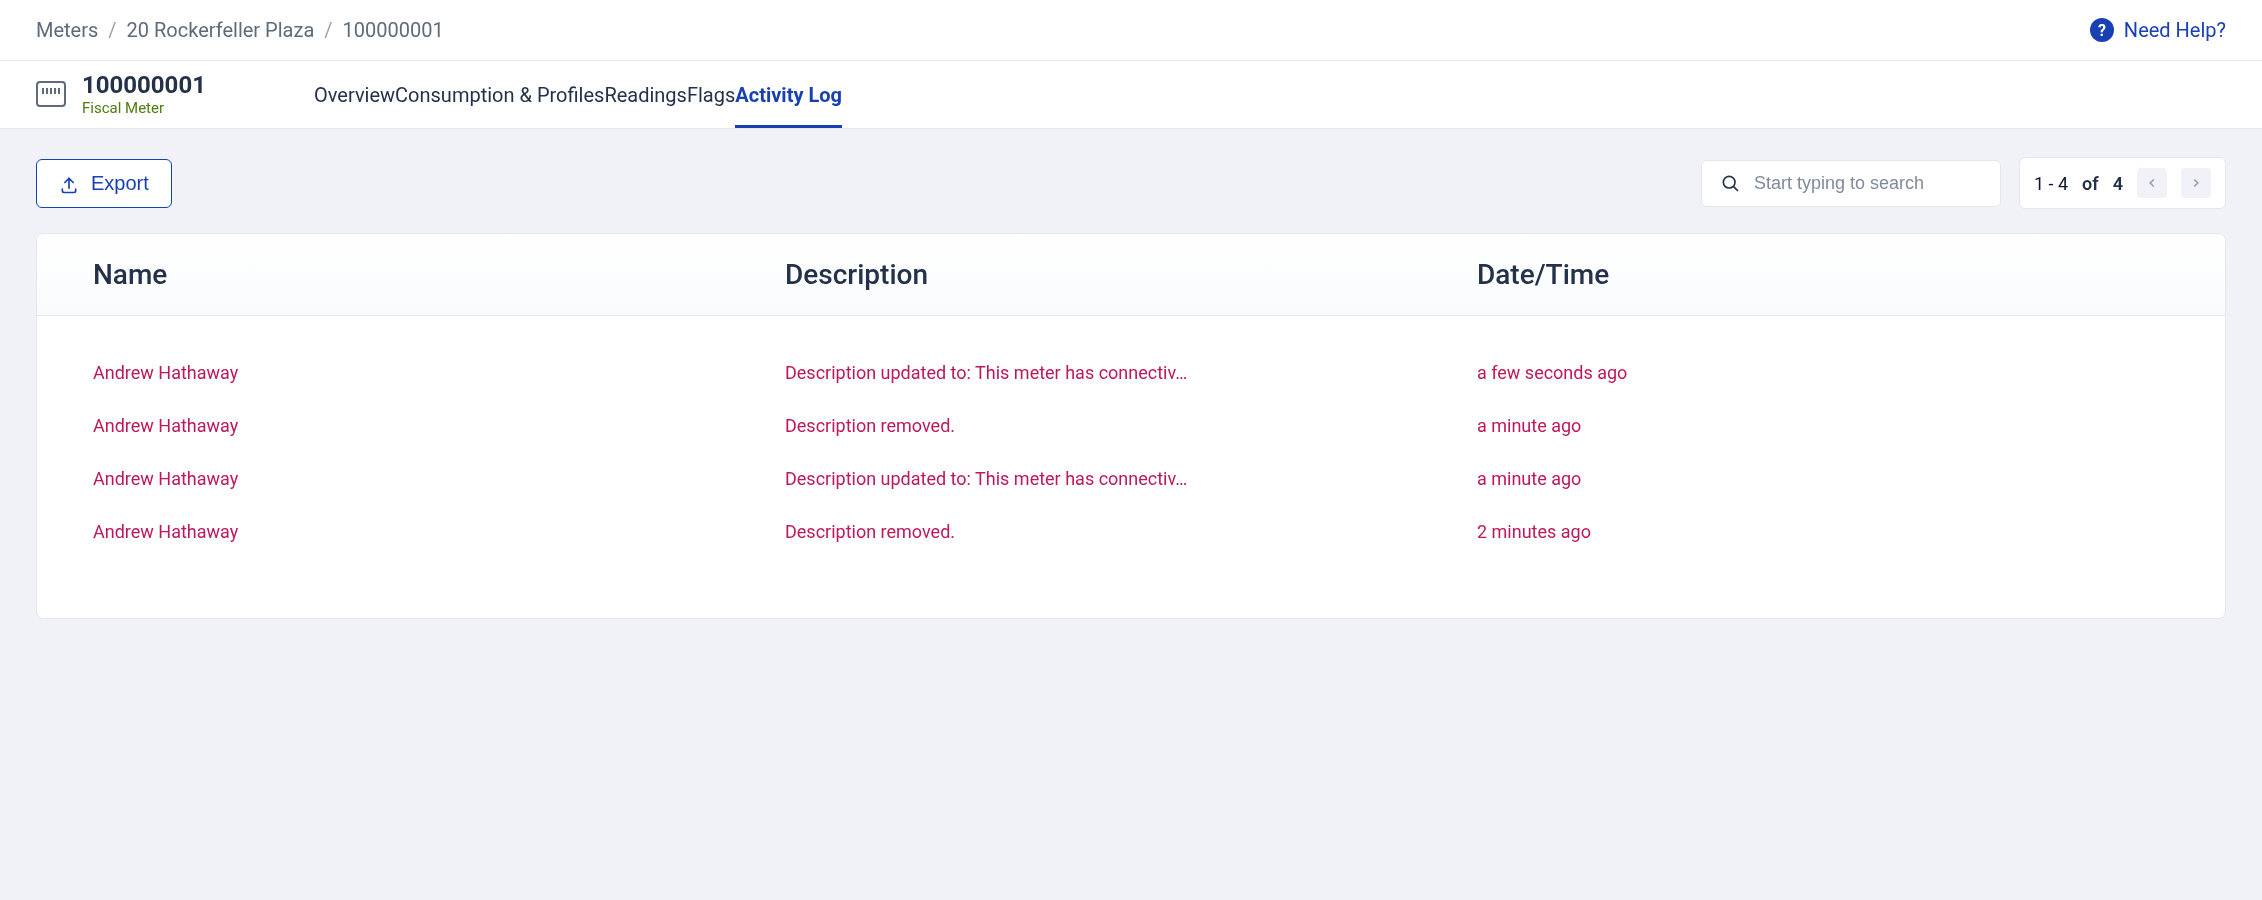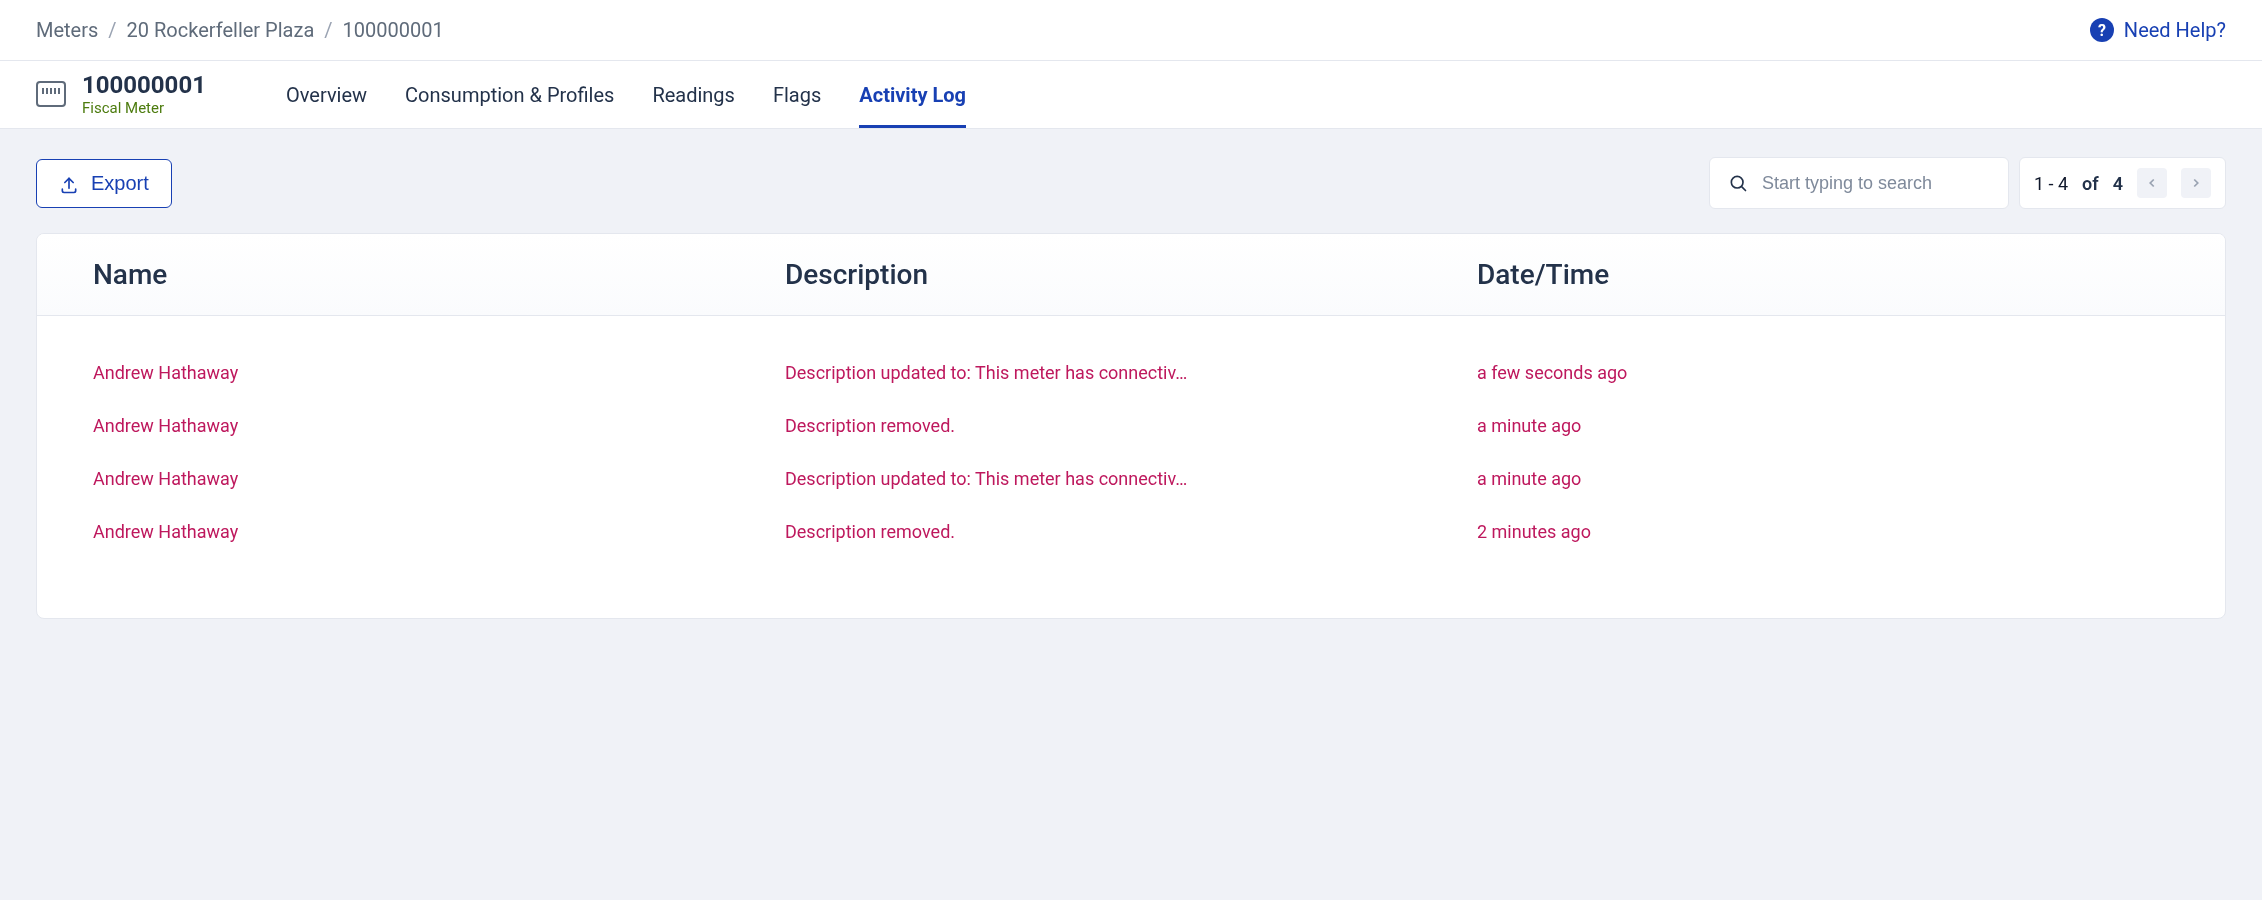--- a/index.html
+++ b/index.html
@@ -39,21 +39,21 @@
       width: 30px; height: 26px; border: 2px solid #5f6b7a; border-radius: 4px;
       position: relative;
     }
     .meter-icon::after {
       content: ""; position: absolute; top: 5px; left: 4px; right: 4px; height: 6px;
       background: repeating-linear-gradient(to right, #5f6b7a 0 2px, transparent 2px 4px);
     }
     .meter-title { font-size: 24px; font-weight: 700; color: #23324a; line-height: 1.1; }
     .meter-sub { font-size: 15px; color: #4d7c0f; }
 
-    .tabs { display: flex; align-items: stretch; height: 100%; gap: 38px; flex: 1; }
+    .tabs { display: flex; align-items: stretch; height: 100%; flex: 1; margin-left: 28px; }
     .tab {
       display: flex; align-items: center; font-size: 20px; color: #23324a;
       cursor: pointer; border-bottom: 3px solid transparent; padding-top: 3px;
     }
     .tab.active { color: #1840b3; font-weight: 700; border-bottom-color: #1840b3; }
 
     .date-range {
       display: flex; align-items: center; gap: 8px;
       border: 1.5px solid #1840b3; background: #eef1fb;
       border-radius: 6px; padding: 8px 12px; font-size: 18px;
@@ -72,21 +72,21 @@
     .toolbar { display: flex; align-items: center; justify-content: space-between; margin-bottom: 24px; }
     .export-btn {
       display: inline-flex; align-items: flex-end; gap: 12px;
       border: 1.5px solid #1840b3; color: #1840b3; background: #fff;
       font-size: 20px; font-weight: 500; padding: 12px 22px; border-radius: 6px;
       cursor: pointer;
     }
     .upload-icon { width: 20px; height: 20px; position: relative; }
     .upload-icon svg { display: block; }
 
-    .right-tools { display: flex; gap: 10px; }
+    .right-tools { display: flex; align-items: center; gap: 18px; }
     .search {
       display: flex; align-items: center; gap: 14px;
       background: #fff; border: 1px solid #e4e7ee; border-radius: 6px;
       padding: 12px 18px; width: 300px;
     }
     .search input {
       border: none; outline: none; font-size: 18px; color: #23324a; flex: 1;
       background: transparent;
     }
     .search input::placeholder { color: #7f8a9b; }

